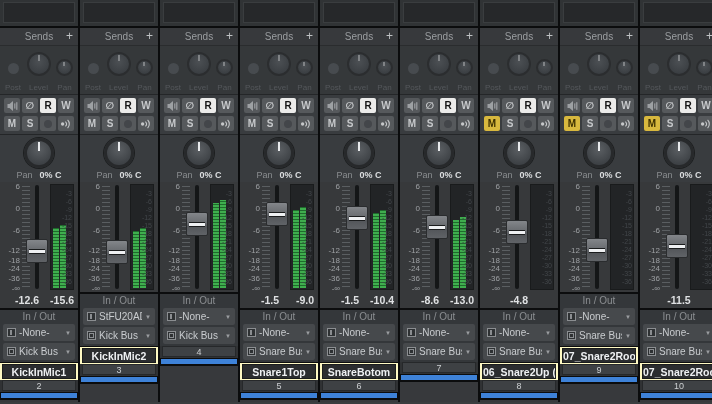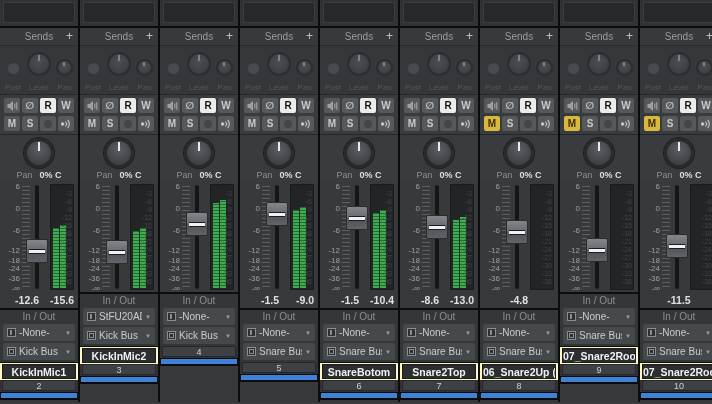--- a/index.html
+++ b/index.html
@@ -601,20 +601,23 @@
         <span class="dd-txt">-None-</span>
         <span class="dd-arrow">▼</span>
       </div>
       <div class="dd">
         <span class="dd-ico out"></span>
         <span class="dd-txt">Snare Bus</span>
         <span class="dd-arrow">▼</span>
       </div>
     </div>
 
+    <div class="name-row">
+      <div class="name">Snare1Top</div>
+    </div>
     <div class="num-row">
       <div class="num">5</div>
     </div>
     <div class="color-bar">
       <div class="color-bar-fill"></div>
     </div>
   </div>
 
   <div class="strip">
     <div class="rack">
@@ -856,23 +859,20 @@
         <span class="dd-txt">-None-</span>
         <span class="dd-arrow">▼</span>
       </div>
       <div class="dd">
         <span class="dd-ico out"></span>
         <span class="dd-txt">Snare Bus</span>
         <span class="dd-arrow">▼</span>
       </div>
     </div>
 
-    <div class="name-row">
-      <div class="name">Snare2Top</div>
-    </div>
     <div class="num-row">
       <div class="num">7</div>
     </div>
     <div class="color-bar">
       <div class="color-bar-fill"></div>
     </div>
   </div>
 
   <div class="strip">
     <div class="rack">

